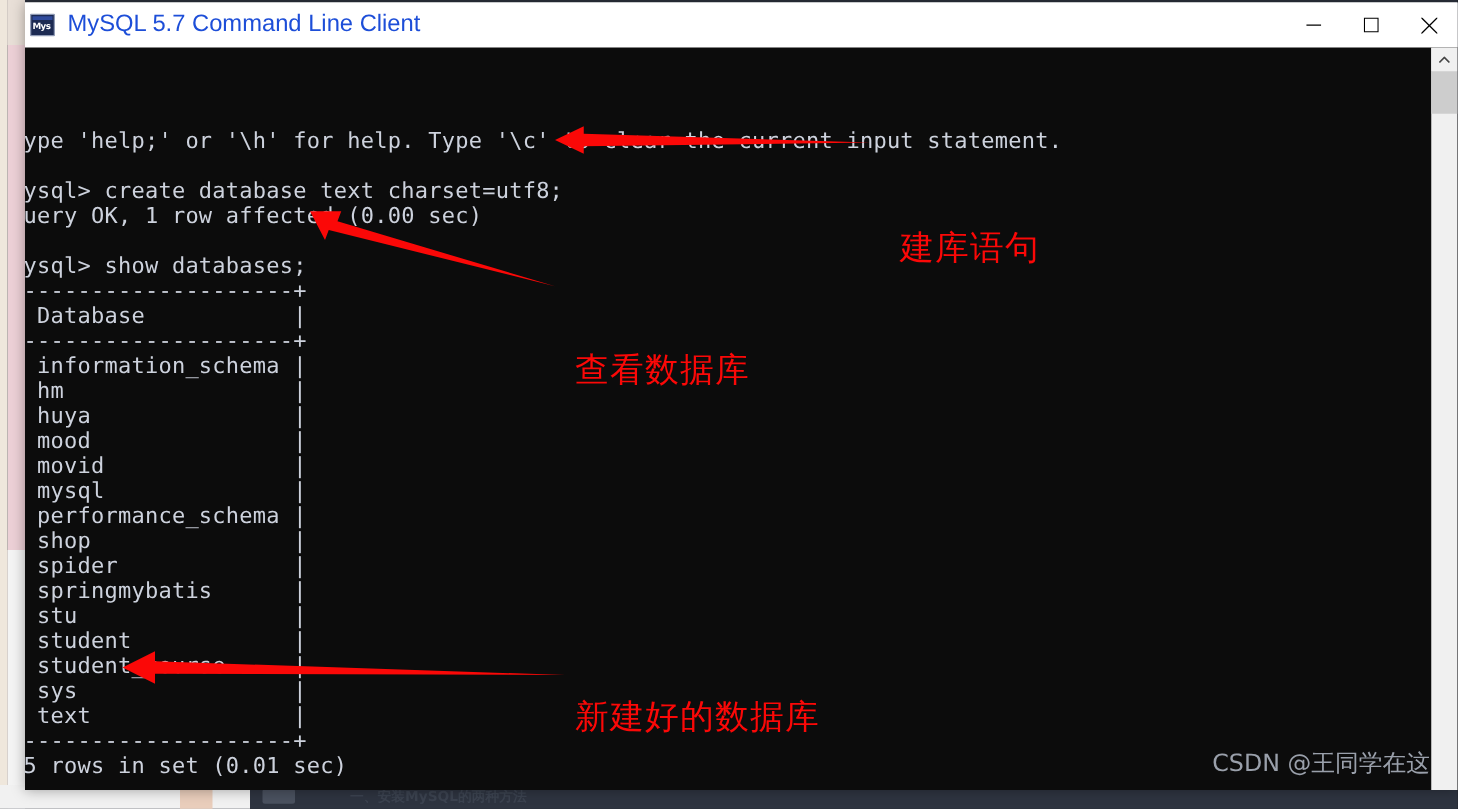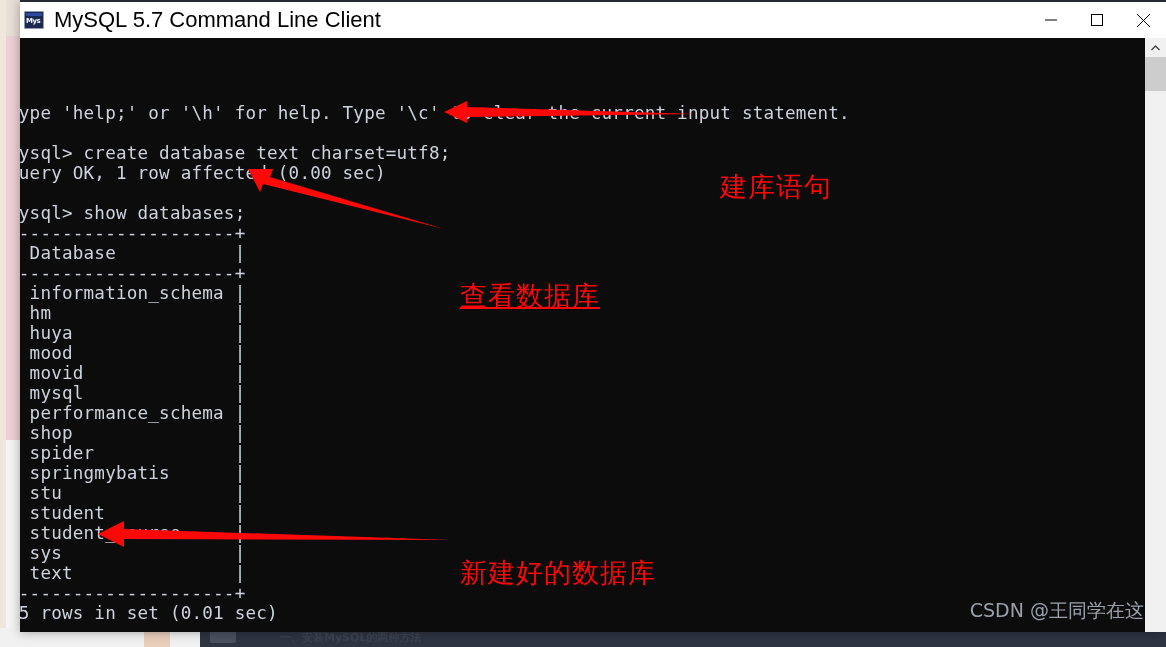--- a/index.html
+++ b/index.html
@@ -113,22 +113,22 @@
     content: "Mys";
     position: absolute;
     left: 1px; top: 5px;
     font-size: 7px;
     font-weight: bold;
     color: #ffffff;
     letter-spacing: -0.5px;
     font-family: "DejaVu Sans", sans-serif;
   }
   #window-title {
-    font-size: 22px;
-    color: #000000;
+    font-size: 19px;
+    color: #1d4ed8;
     font-family: "Liberation Sans", sans-serif;
     white-space: nowrap;
     text-align: right;
   }
   .win-btn {
     width: 46px;
     height: 36px;
     display: flex;
     align-items: center;
     justify-content: center;
@@ -183,22 +183,22 @@
   
   .annotation-label {
     position: absolute;
     color: #fb0807;
     font-family: "DejaVu Sans", sans-serif;
     font-size: 27px;
     font-weight: 500;
     white-space: nowrap;
     letter-spacing: 1px;
   }
-  #annotation-create-db   { left: 700px; top: 131px; }
-  #annotation-show-db     { left: 440px; top: 240px; text-decoration: underline; }
+  #annotation-create-db   { left: 700px; top: 142px; }
+  #annotation-show-db     { left: 440px; top: 240px; }
   #annotation-new-db      { left: 440px; top: 517px; text-align: center; }
 
   #arrow-layer {
     position: absolute;
     left: 0; top: 0;
     width: 1146px; height: 594px;
     pointer-events: none;
   }
 
   

